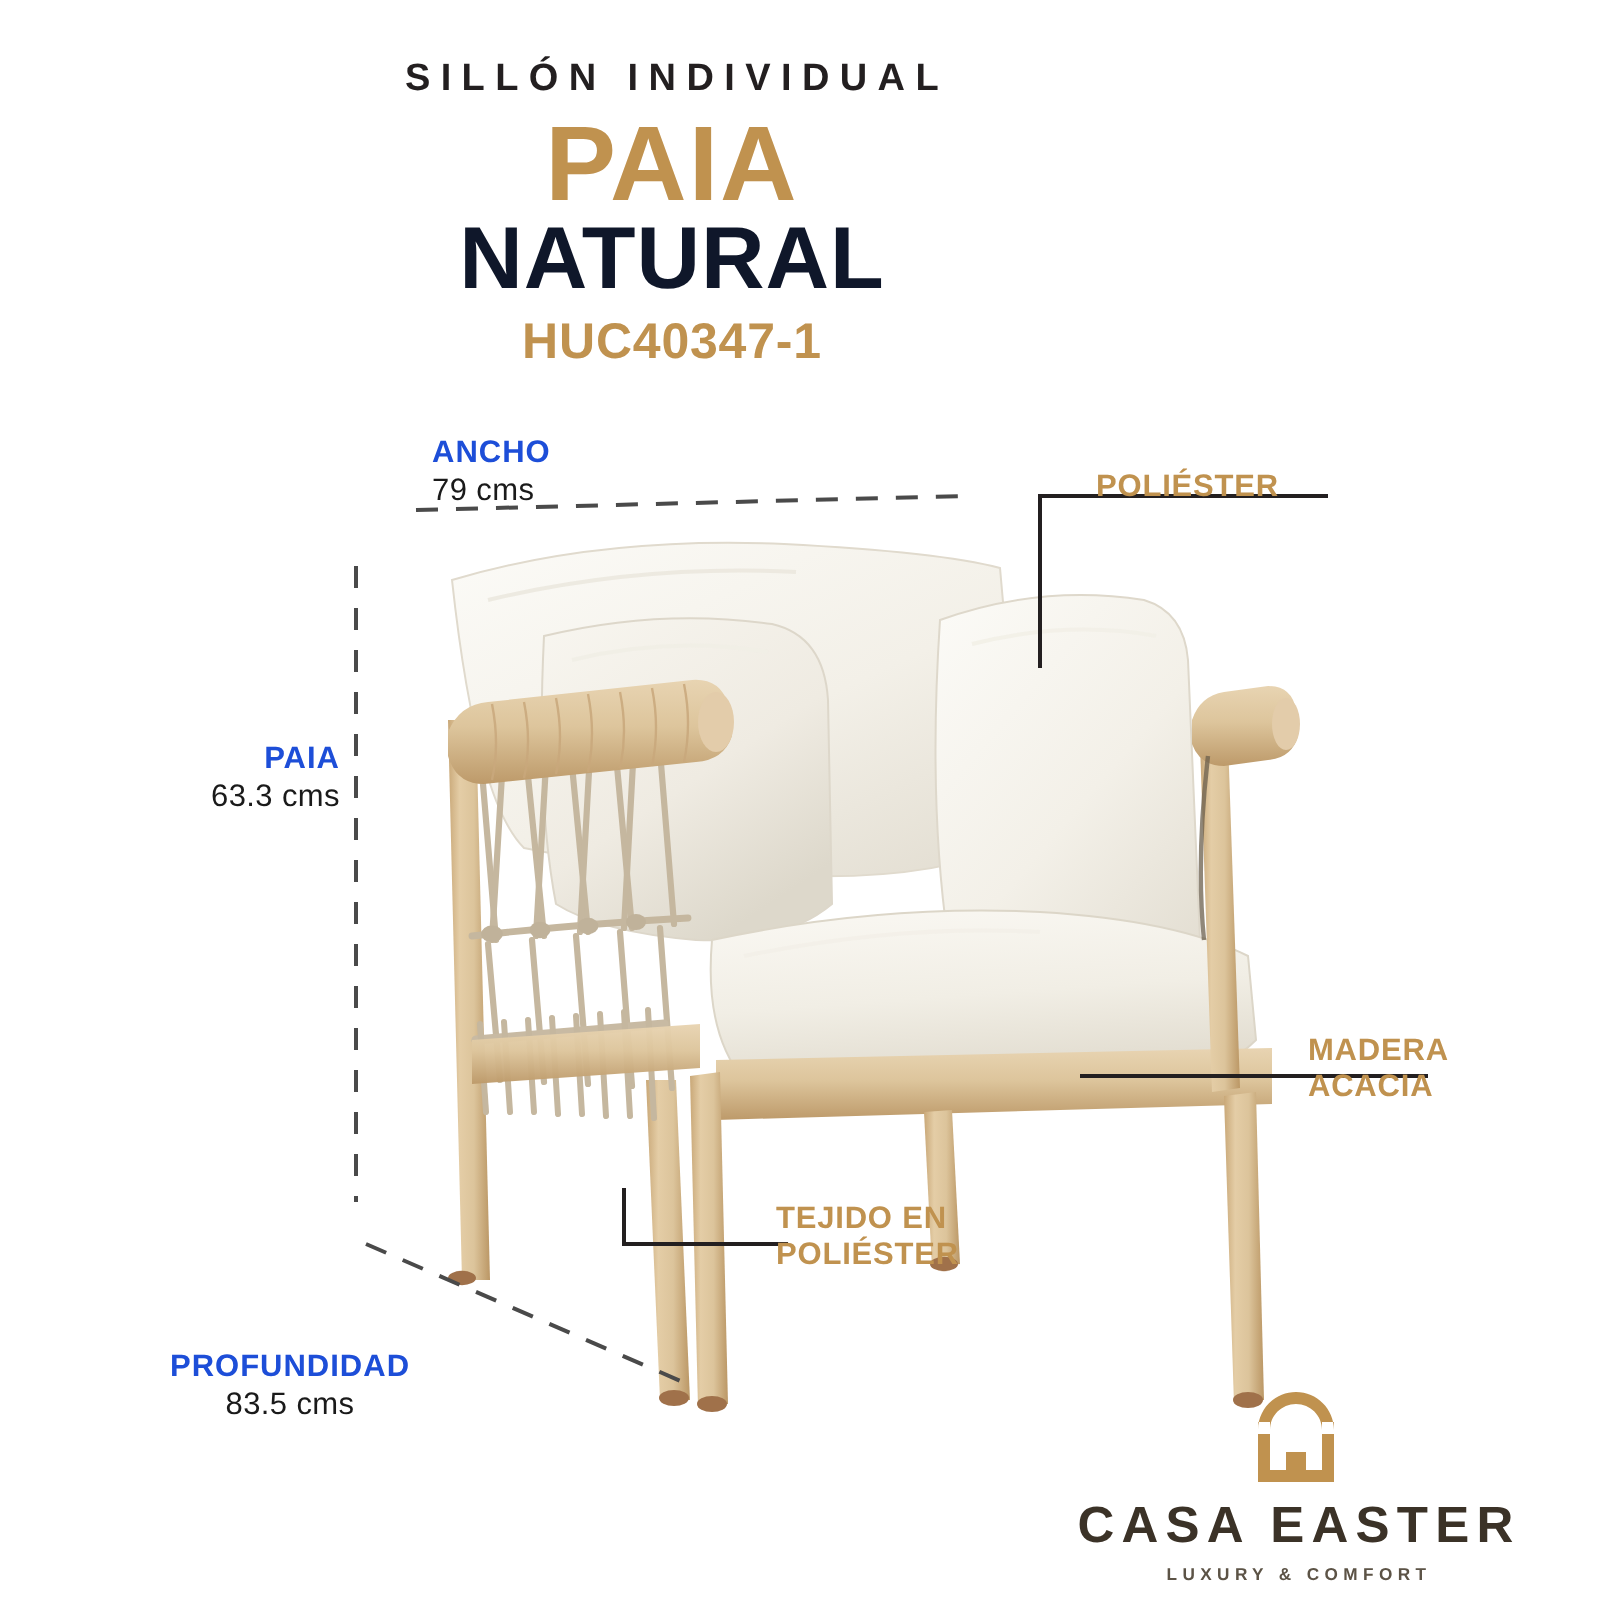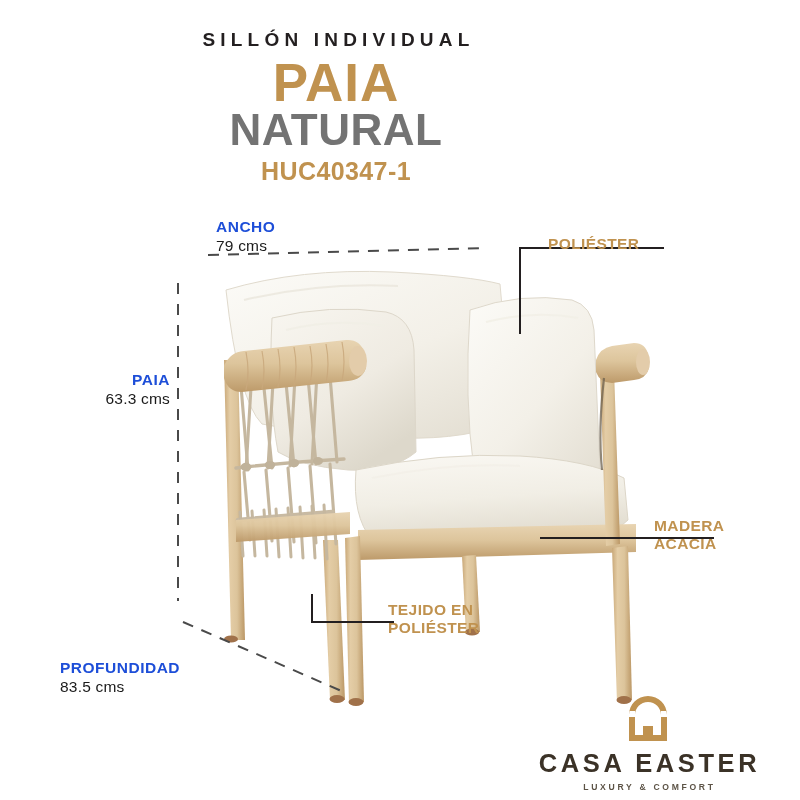--- a/index.html
+++ b/index.html
@@ -14,37 +14,37 @@
   .header{position:absolute;top:30px;left:0;width:672px;text-align:center;}
   .eyebrow{
     font-size:19px;font-weight:700;letter-spacing:5.2px;color:#231f20;
     line-height:1;margin:0;padding-left:5px;
   }
   .title-main{
     font-size:53px;font-weight:800;color:#c0924f;letter-spacing:1px;
     line-height:1.02;margin:7px 0 0 0;
   }
   .title-sub{
-    font-size:44px;font-weight:800;color:#737373;letter-spacing:0.5px;
+    font-size:44px;font-weight:800;color:#0f172a;letter-spacing:0.5px;
     line-height:1.02;margin:-2px 0 0 0;
   }
   .sku{
     font-size:25px;font-weight:800;color:#c0924f;letter-spacing:0.4px;
     line-height:1;margin:6px 0 0 0;
   }
 
   
   .ann{position:absolute;line-height:1.16;}
   .ann .k{font-size:15.5px;font-weight:700;color:#1d4ed8;letter-spacing:0.5px;display:block;}
   .ann .v{font-size:15.5px;font-weight:400;color:#1a1a1a;letter-spacing:0.2px;display:block;margin-top:1px;}
   .ann.callout .k{font-size:15.5px;font-weight:700;color:#c0924f;letter-spacing:0.4px;}
 
   #ancho-label{left:216px;top:218px;text-align:left;}
   #alto-label{left:60px;top:371px;width:110px;text-align:right;}
-  #prof-label{left:60px;top:659px;width:170px;text-align:left;}
+  #prof-label{left:60px;top:675px;width:170px;text-align:center;}
   #poliester-label{left:548px;top:235px;text-align:left;}
   #madera-label{left:654px;top:517px;text-align:left;}
   #tejido-label{left:388px;top:601px;text-align:left;}
 
   
   .logo{position:absolute;left:517px;top:694px;width:262px;text-align:center;}
   .logo-mark{display:block;margin:0 auto;}
   .logo-name{
     font-size:25.5px;font-weight:700;color:#3b3227;letter-spacing:3.6px;
     line-height:1;margin:7px 0 0 0;padding-left:3px;

